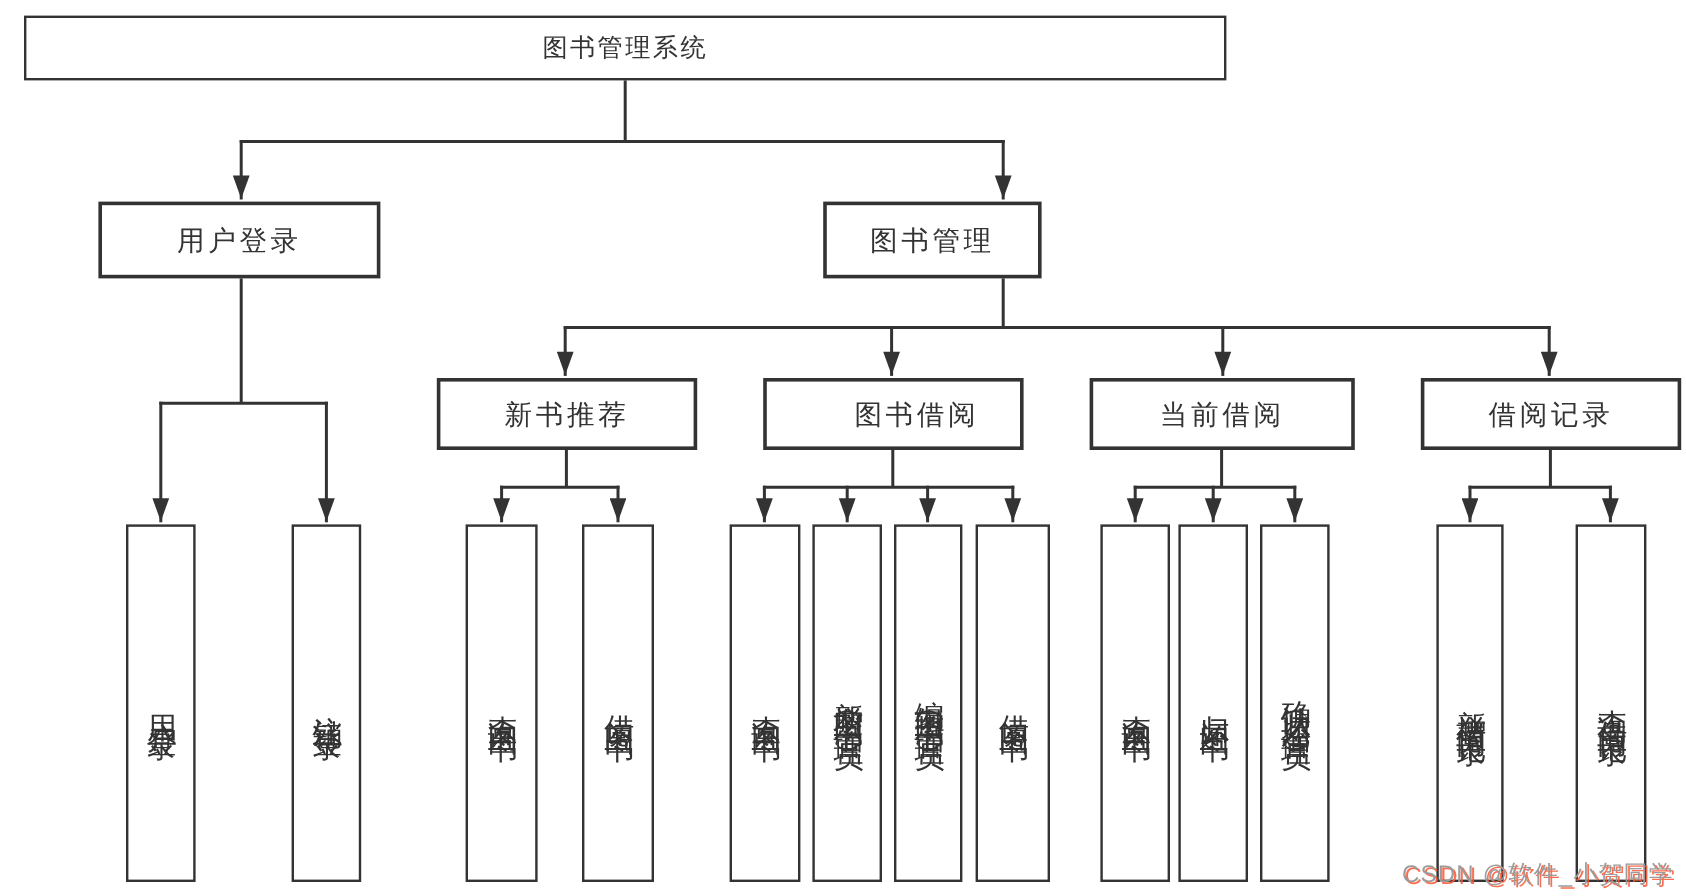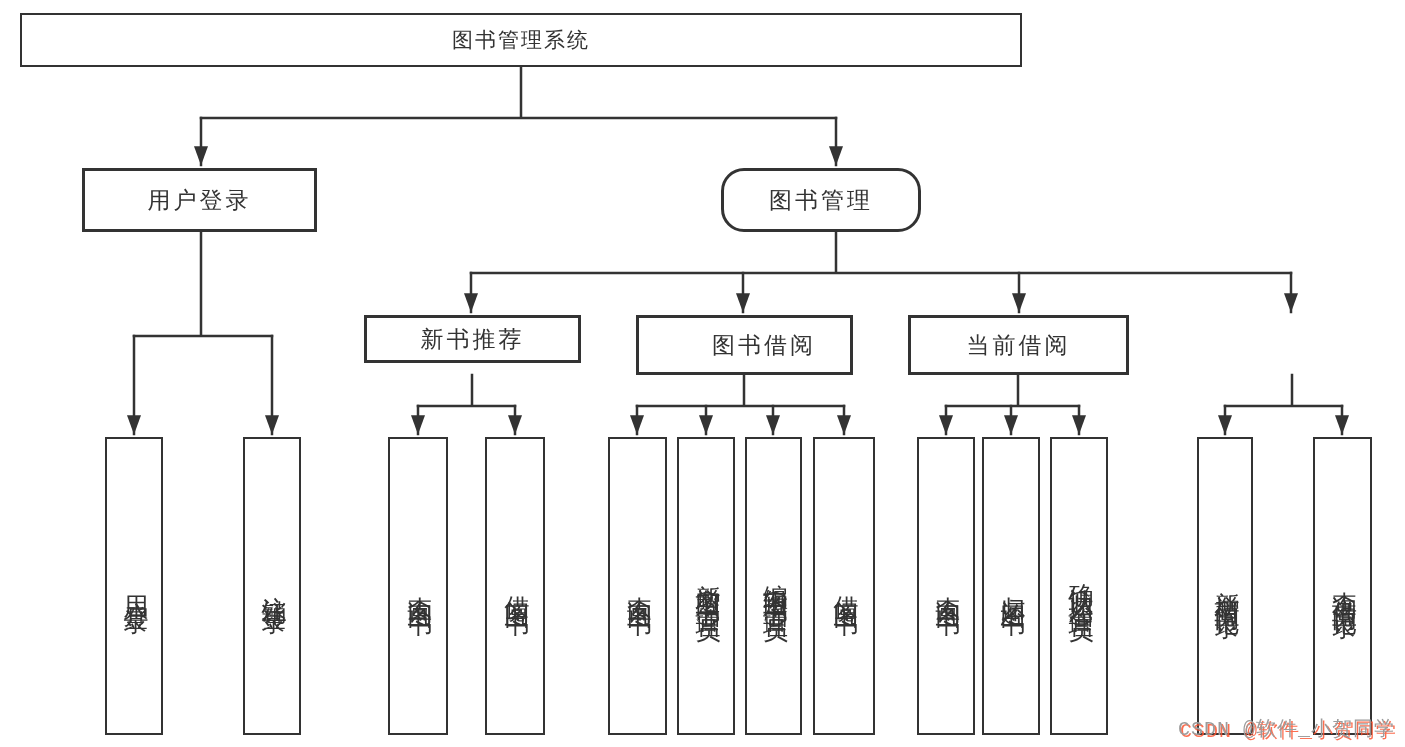--- a/index.html
+++ b/index.html
@@ -1,20 +1,20 @@
 <!DOCTYPE html>
 <html><head>
 <meta charset="utf-8">
 <style>
   html,body{margin:0;padding:0;background:#ffffff;}
   .canvas{
     position:relative;
     width:1405px;height:747px;
     background:#ffffff;
-    font-family:Liberation Mono, monospace;
+    font-family:Liberation Sans, sans-serif;
     color:#333333;
     overflow:hidden;
   }
   .connectors{position:absolute;left:0;top:0;width:1405px;height:747px;}
   .node{
     position:absolute;
     background:#ffffff;
     border:3px solid #333333;
     box-sizing:border-box;
     display:flex;align-items:center;justify-content:center;
@@ -27,22 +27,22 @@
   .v .label{
     writing-mode:vertical-rl;
     font-size:25px;
     letter-spacing:5px;
     line-height:1;
     white-space:nowrap;
   }
   
   .n-root{left:20px;top:13px;width:1002px;height:54px;border-width:2px;}
   .n-login{left:82px;top:168px;width:235px;height:64px;}
-  .n-mgmt{left:721px;top:168px;width:200px;height:64px;border-radius:23px;}
-  .n-recommend{left:364px;top:315px;width:217px;height:48px;}
+  .n-mgmt{left:686px;top:168px;width:182px;height:64px;}
+  .n-recommend{left:364px;top:315px;width:217px;height:60px;}
   .n-borrow{left:636px;top:315px;width:217px;height:60px;padding-left:39px;}
   .n-current{left:908px;top:315px;width:221px;height:60px;}
   .n-records{left:1184px;top:315px;width:217px;height:60px;}
   .n-v1{left:105px;width:58px;}
   .n-v2{left:243px;width:58px;}
   .n-v3{left:388px;width:60px;}
   .n-v4{left:485px;width:60px;}
   .n-v5{left:608px;width:59px;}
   .n-v6{left:677px;width:58px;}
   .n-v7{left:745px;width:57px;}
@@ -123,20 +123,23 @@
 
   <div class="node lvl n-recommend">
     <span class="label">新书推荐</span>
   </div>
   <div class="node lvl n-borrow">
     <span class="label">图书借阅</span>
   </div>
   <div class="node lvl n-current">
     <span class="label">当前借阅</span>
   </div>
+  <div class="node lvl n-records">
+    <span class="label">借阅记录</span>
+  </div>
 
   <div class="node v n-v1">
     <span class="label">用户登录</span>
   </div>
   <div class="node v n-v2">
     <span class="label">注销登录</span>
   </div>
   <div class="node v n-v3">
     <span class="label">查询图书</span>
   </div>

